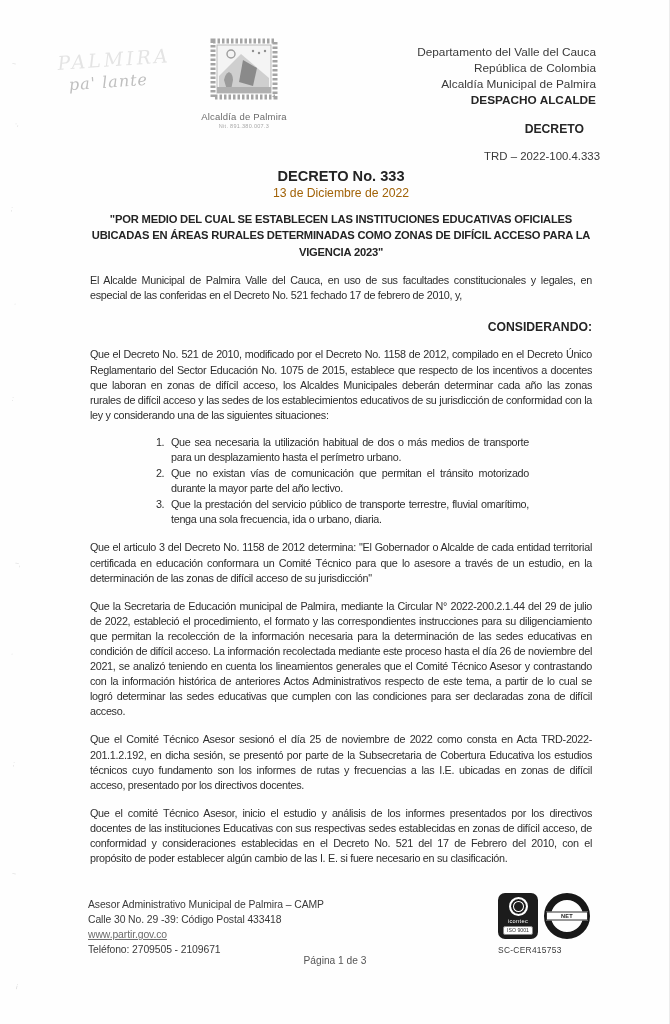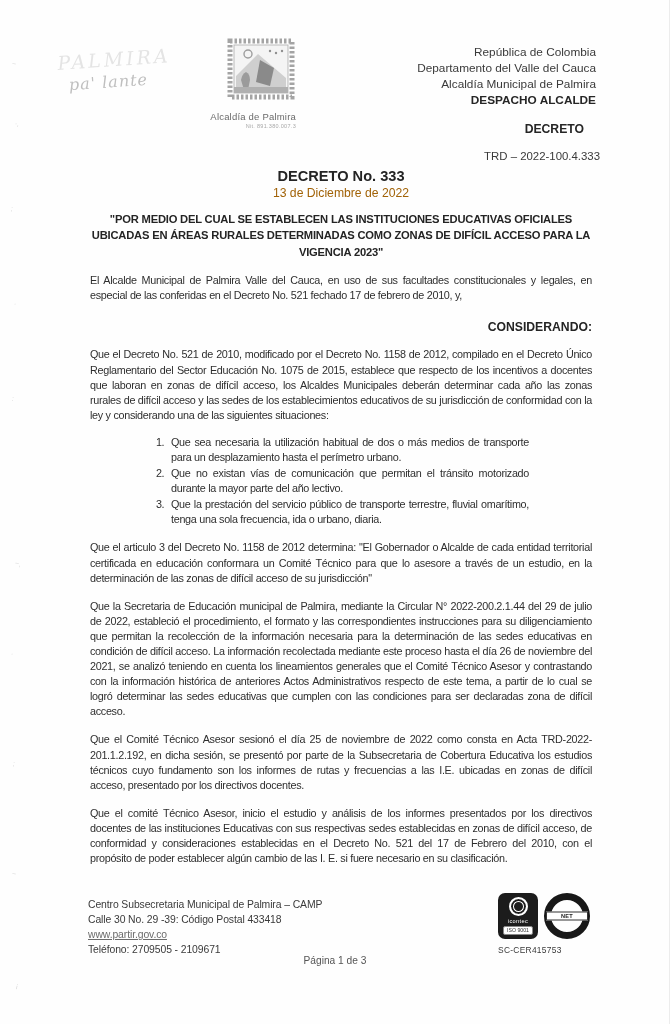--- a/index.html
+++ b/index.html
@@ -5,21 +5,21 @@
   html,body{margin:0;padding:0;}
   body{
     width:670px;height:1024px;position:relative;overflow:hidden;
     background:#fefefe;
     font-family:"Liberation Sans","DejaVu Sans",sans-serif;
     color:#2e2e2e;
   }
   .page{position:absolute;inset:0;}
 
   
-  .crest{position:absolute;left:192px;top:38px;width:104px;text-align:right;}
+  .crest{position:absolute;left:192px;top:38px;width:104px;text-align:center;}
   .crest-name{font-size:9.5px;color:#6b6b6b;margin-top:3px;letter-spacing:.2px;}
   .crest-nit{font-size:5.5px;color:#a8a8a8;margin-top:1px;letter-spacing:.3px;}
 
   .watermark{position:absolute;left:58px;top:48px;transform:rotate(-4deg);pointer-events:none;}
   .wm1{font-size:19px;letter-spacing:3px;color:rgba(168,168,168,.30);
        font-family:"DejaVu Serif",serif;font-style:italic;}
   .wm2{font-size:16px;color:#bfbfbf;font-family:"DejaVu Serif",serif;
        font-style:italic;margin-top:2px;margin-left:10px;letter-spacing:1px;}
 
   .hdr-right{position:absolute;top:44px;right:74px;text-align:right;
@@ -106,22 +106,22 @@
       <polygon points="10,38 32,16 60,40 60,54 10,54" fill="#cfcfcf"></polygon>
       <path d="M34 22 L48 30 L44 48 L30 44 Z" fill="#8a8a8a"></path>
       <path d="M20 34 q-4 2 -5 8 l3 10 4 0 2 -10 q0 -6 -4 -8 Z" fill="#9b9b9b"></path>
       <rect x="8" y="49" width="54" height="6" fill="#b0b0b0"></rect>
     </svg>
     <div class="crest-name">Alcaldía de Palmira</div>
     <div class="crest-nit">Nit. 891.380.007.3</div>
   </div>
 
   <div class="hdr-right">
+    <div>Departamento del Valle del Cauca</div>
     <div>República de Colombia</div>
-    <div>Departamento del Valle del Cauca</div>
     <div>Alcaldía Municipal de Palmira</div>
     <div class="bold">DESPACHO ALCALDE</div>
   </div>
   <div class="hdr-decreto">DECRETO</div>
   <div class="hdr-trd">TRD – 2022-100.4.333</div>
 
   <div class="content">
     <div class="t-num">DECRETO No. 333</div>
     <div class="t-date">13 de Diciembre de 2022</div>
     <div class="t-subject">"POR MEDIO DEL CUAL SE ESTABLECEN LAS INSTITUCIONES EDUCATIVAS OFICIALES UBICADAS EN ÁREAS RURALES DETERMINADAS COMO ZONAS DE DIFÍCIL ACCESO PARA LA VIGENCIA 2023"</div>
@@ -138,21 +138,21 @@
       <li>Que la prestación del servicio público de transporte terrestre, fluvial omarítimo, tenga una sola frecuencia, ida o urbano, diaria.</li>
     </ol>
 
     <p class="body-p">Que el articulo 3 del Decreto No. 1158 de 2012 determina: "El Gobernador o Alcalde de cada entidad territorial certificada en educación conformara un Comité Técnico para que lo asesore a través de un estudio, en la determinación de las zonas de difícil acceso de su jurisdicción"</p>
     <p class="body-p">Que la Secretaria de Educación municipal de Palmira, mediante la Circular N° 2022-200.2.1.44 del 29 de julio de 2022, estableció el procedimiento, el formato y las correspondientes instrucciones para su diligenciamiento que permitan la recolección de la información necesaria para la determinación de las sedes educativas en condición de difícil acceso. La información recolectada mediante este proceso hasta el día 26 de noviembre del 2021, se analizó teniendo en cuenta los lineamientos generales que el Comité Técnico Asesor y contrastando con la información histórica de anteriores Actos Administrativos respecto de este tema, a partir de lo cual se logró determinar las sedes educativas que cumplen con las condiciones para ser declaradas zona de difícil acceso.</p>
     <p class="body-p">Que el Comité Técnico Asesor sesionó el día 25 de noviembre de 2022 como consta en Acta TRD-2022-201.1.2.192, en dicha sesión, se presentó por parte de la Subsecretaria de Cobertura Educativa los estudios técnicos cuyo fundamento son los informes de rutas y frecuencias a las I.E. ubicadas en zonas de difícil acceso, presentado por los directivos docentes.</p>
     <p class="body-p">Que el comité Técnico Asesor, inicio el estudio y análisis de los informes presentados por los directivos docentes de las instituciones Educativas con sus respectivas sedes establecidas en zonas de difícil acceso, de conformidad y consideraciones establecidas en el Decreto No. 521 del 17 de Febrero del 2010, con el propósito de poder establecer algún cambio de las I. E. si fuere necesario en su clasificación.</p>
   </div>
 
   <div class="footer-addr">
-    <div>Centro Subsecretaria Municipal de Palmira – CAMP</div>
+    <div>Asesor Administrativo Municipal de Palmira – CAMP</div>
     <div>Calle 30 No. 29 -39: Código Postal 433418</div>
     <div class="site">www.partir.gov.co</div>
     <div>Teléfono: 2709505 - 2109671</div>
   </div>
 
   <div class="page-num">Página 1 de 3</div>
 
   <div class="certs">
     <div class="cert-row">
       <div class="icontec">

